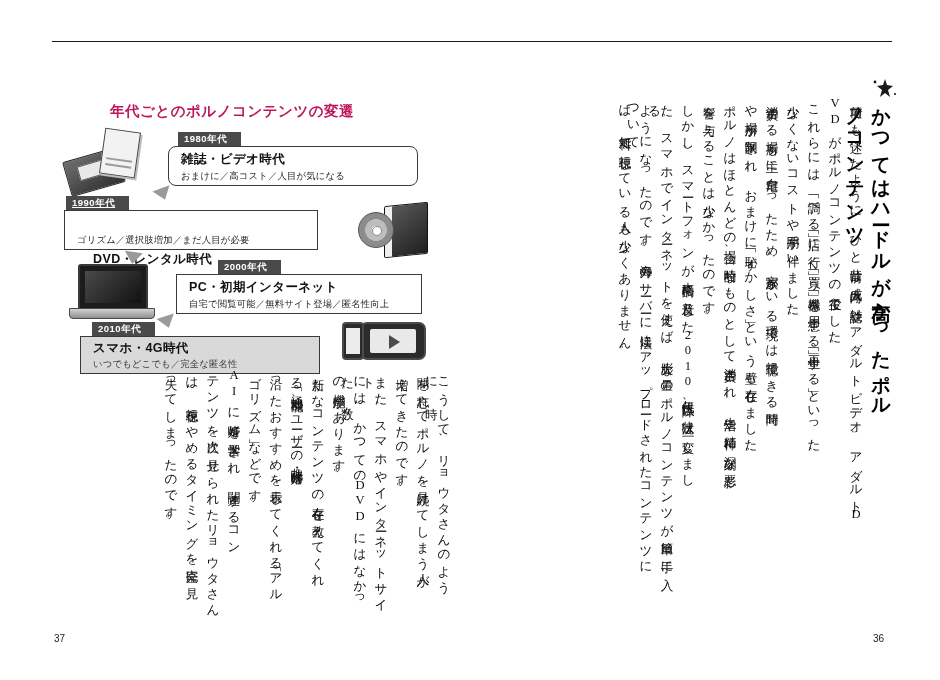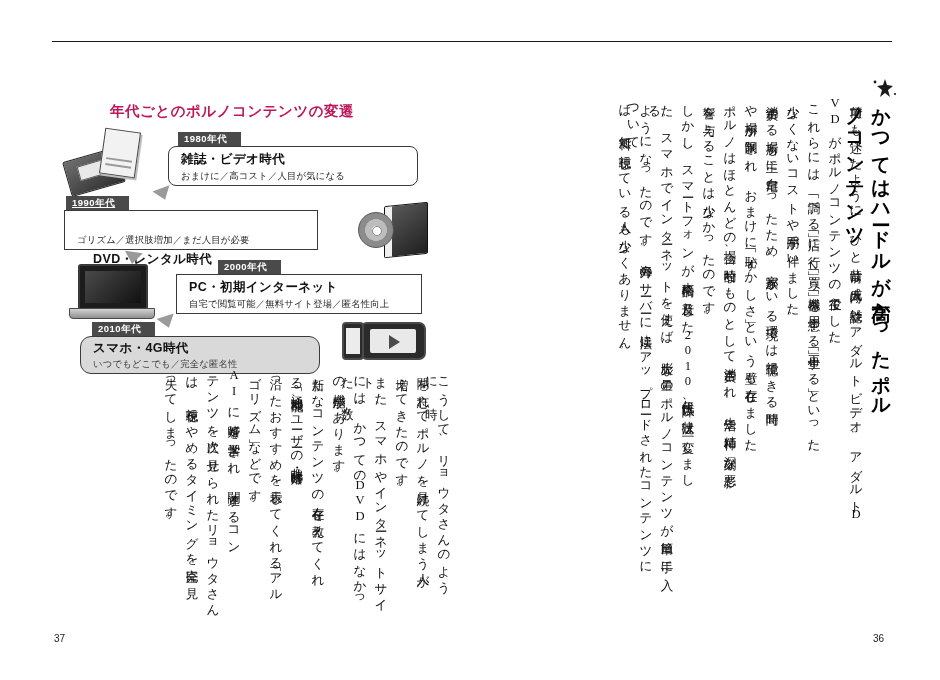--- a/index.html
+++ b/index.html
@@ -167,21 +167,20 @@
   }
 
   .row-box {
     position: absolute;
     border: 1px solid #3a3a3a;
     background: #ffffff;
     box-sizing: border-box;
   }
   .row-box.shaded {
     background: #d9d9d9;
-    border-radius: 11px;
   }
   .row-title {
     font-size: 12.5px;
     font-weight: bold;
     font-family: "Liberation Sans", "DejaVu Sans", sans-serif;
     color: #111;
     letter-spacing: 0.4px;
     white-space: nowrap;
   }
   .row-desc {

